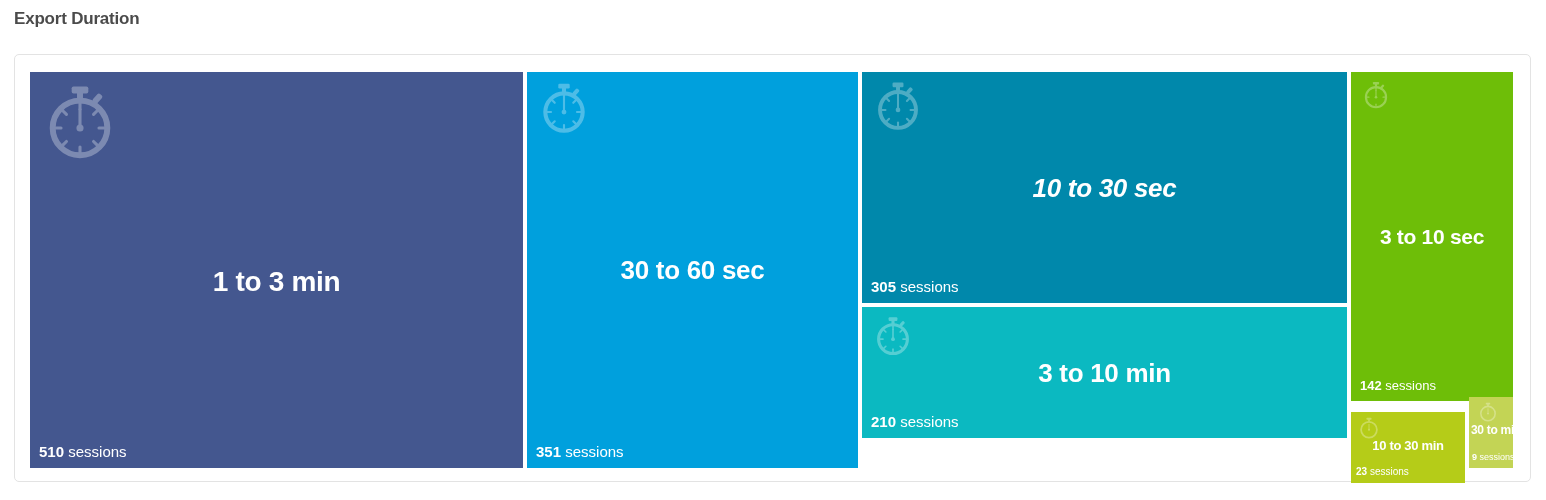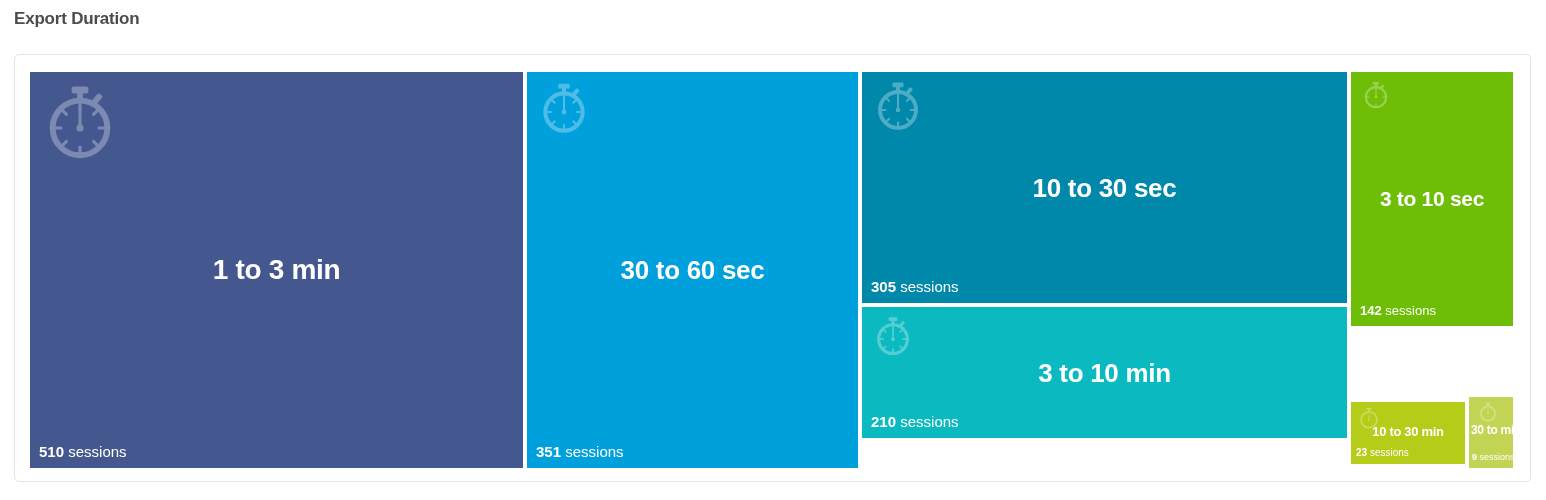--- a/index.html
+++ b/index.html
@@ -73,41 +73,41 @@
   }
   .tile .tile-sessions b{font-weight:bold;}
   .tile .watch-icon{
     position:absolute;left:9px;top:8px;
     opacity:0.30;
     display:block;
   }
 
   
   #tile-0{left:0px;   top:0px;   width:493px; height:396px;}
-  #tile-0 .tile-label{font-size:28px;}
+  #tile-0 .tile-label{font-size:28px;margin-top:12px;}
   #tile-0 .watch-icon{width:76px;height:76px;left:12px;top:12px;}
 
   #tile-1{left:497px; top:0px;   width:331px; height:396px;}
   #tile-1 .tile-label{font-size:26px;}
   #tile-1 .watch-icon{width:52px;height:52px;left:11px;top:10px;}
 
   #tile-2{left:832px; top:0px;   width:485px; height:231px;}
-  #tile-2 .tile-label{font-size:26px;}
+  #tile-2 .tile-label{font-size:26px;font-style:italic;}
   #tile-2 .watch-icon{width:50px;height:50px;left:11px;top:9px;}
 
   #tile-3{left:832px; top:235px; width:485px; height:131px;}
   #tile-3 .tile-label{font-size:26px;}
   #tile-3 .watch-icon{width:40px;height:40px;left:11px;top:9px;}
 
-  #tile-4{left:1321px;top:0px;   width:162px; height:254px;}
+  #tile-4{left:1321px;top:0px;   width:162px; height:329px;}
   #tile-4 .tile-label{font-size:21px;}
   #tile-4 .watch-icon{width:28px;height:28px;left:11px;top:9px;}
   #tile-4 .tile-sessions{font-size:13px;}
 
-  #tile-5{left:1321px;top:330px; width:114px; height:62px;}
+  #tile-5{left:1321px;top:340px; width:114px; height:71px;}
   #tile-5 .tile-label{font-size:13px;top:47%;}
   #tile-5 .watch-icon{width:22px;height:22px;left:7px;top:5px;}
   #tile-5 .tile-sessions{font-size:10px;left:5px;bottom:6px;}
 
   #tile-6{left:1439px;top:325px; width:44px;  height:71px;}
   #tile-6 .tile-label{font-size:12px;top:47%;text-align:left;padding-left:2px;}
   #tile-6 .watch-icon{width:20px;height:20px;left:9px;top:5px;}
   #tile-6 .tile-sessions{font-size:9px;left:3px;bottom:6px;}
 </style>
 </head>

